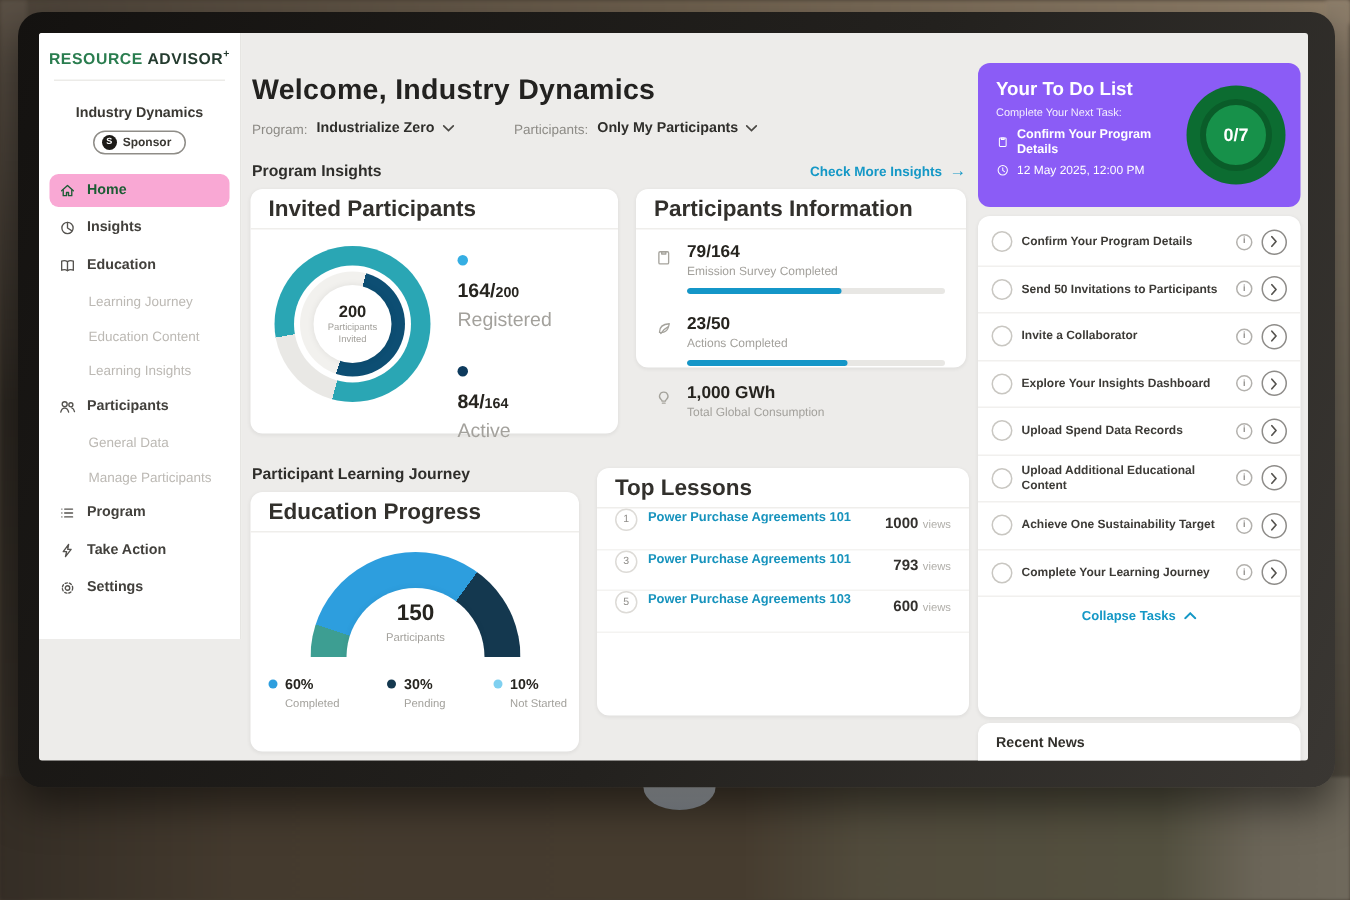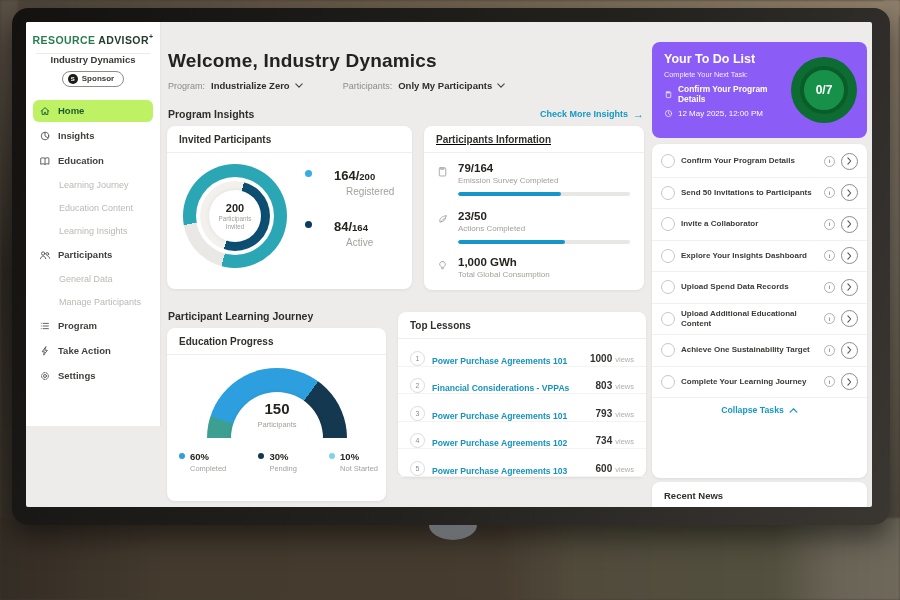--- a/index.html
+++ b/index.html
@@ -15,65 +15,65 @@
     background:linear-gradient(180deg,#f2f3f4,#b9bec2 45%,#82888e);filter:blur(.5px);}
   
   .monitor{position:absolute;left:12px;top:8px;width:878px;height:517px;z-index:2;border-radius:16px;
     background:linear-gradient(115deg,#141210,#23211e 55%,#3a3733);box-shadow:0 12px 28px rgba(0,0,0,.5);}
   .screen{position:absolute;left:14px;top:14px;width:846px;height:485px;background:#edecea;border-radius:2px;overflow:hidden;}
   
   .sidebar{position:absolute;left:0;top:0;width:134px;height:404px;background:#fff;border-right:1px solid #e6e5e2;}
   .logo{padding:11px 0 7px;text-align:center;font-size:10.5px;font-weight:800;letter-spacing:.4px;}
   .lg1{color:#2a7d4f;} .lg2{color:#243b2f;} .logo sup{color:#243b2f;font-size:7px;}
   .sb-divider{height:1px;background:#ecebe8;margin:0 10px;}
-  .org{margin-top:0;text-align:center;font-size:9.5px;font-weight:700;color:#3a3833;}
+  .org{margin-top:16px;text-align:center;font-size:9.5px;font-weight:700;color:#3a3833;}
   .badge{margin:6px auto 10px;width:max-content;display:flex;align-items:center;gap:4px;border:1px solid #8f8d88;
     border-radius:10px;padding:2px 9px 2px 5px;font-size:8px;font-weight:700;color:#3a3833;background:#fff;}
   .badge-ico{width:10px;height:10px;border-radius:50%;background:#1d1b18;color:#fff;display:flex;align-items:center;justify-content:center;font-size:6px;font-weight:700;}
   .badge-ico::before{content:"S";}
   nav{display:flex;flex-direction:column;gap:1px;padding:2px 0;}
   .nav-item{display:flex;align-items:center;gap:7px;height:22px;margin:1px 7px;padding-left:6px;border-radius:6px;
     font-size:9.5px;font-weight:700;color:#42403c;cursor:pointer;}
   .nav-item svg{width:12px;height:12px;stroke:#55534f;fill:none;stroke-width:1.2;stroke-linecap:round;stroke-linejoin:round;flex:0 0 auto;}
-  .nav-item.active{background:#bef264;color:#1c5c34;}
+  .nav-item.active{background:#f9a8d4;color:#1c5c34;}
   .nav-item.active svg{stroke:#1c5c34;}
   .nav-sub{height:20px;margin:1px 7px;padding-left:26px;display:flex;align-items:center;border-radius:6px;
     font-size:9px;font-weight:500;color:#bcb9b4;cursor:pointer;}
   
   .page-title{position:absolute;left:142px;top:28px;font-size:19px;font-weight:800;color:#232220;letter-spacing:.2px;}
   .filters{position:absolute;left:142px;top:58px;display:flex;align-items:center;gap:6px;}
   .f-label{font-size:9px;color:#8d8b86;}
   .f-value{display:flex;align-items:center;gap:5px;border:none;background:none;padding:0;font-size:9.5px;font-weight:800;color:#2f2e2b;cursor:pointer;font-family:inherit;}
   .f-gap{width:28px;}
   .chev{width:8px;height:5px;stroke:#4a4844;fill:none;stroke-width:1.4;stroke-linecap:round;}
   .sec-row{position:absolute;display:flex;align-items:flex-end;justify-content:space-between;left:142px;width:476px;}
   .sec-title{font-size:10.5px;font-weight:800;color:#2f2e2b;}
   .sec-link{font-size:9px;font-weight:700;color:#1598c6;cursor:pointer;display:flex;align-items:center;gap:5px;}
   .sec-link .arr::after{content:"\2192";font-size:11px;}
   .card{position:absolute;background:#fff;border-radius:8px;box-shadow:0 1px 3px rgba(30,30,30,.07);}
   .card-h{height:26px;display:flex;align-items:center;padding:0 12px;border-bottom:1px solid #efeeeb;
-    font-size:10px;font-weight:800;color:#32302c;}
+    font-size:15px;font-weight:800;color:#32302c;}
   
   #card-invited{left:141px;top:104px;width:245px;height:163px;}
   .donut{position:absolute;left:16px;top:38px;width:104px;height:104px;}
   .d-outer{position:absolute;inset:0;border-radius:50%;}
   .d-gap{position:absolute;inset:13px;border-radius:50%;background:#fff;}
   .d-inner{position:absolute;inset:17px;border-radius:50%;}
   .d-hole{position:absolute;inset:26px;border-radius:50%;background:#fff;box-shadow:0 0 5px rgba(0,0,0,.08);
     display:flex;flex-direction:column;align-items:center;justify-content:center;text-align:center;}
   .d-val{font-size:11px;font-weight:800;color:#26241f;}
   .d-lab{font-size:6.3px;color:#a3a19c;line-height:1.25;margin-top:1px;width:44px;}
   .d-legend{position:absolute;left:138px;top:40px;display:flex;flex-direction:column;gap:20px;}
-  .leg-entry{display:flex;gap:22px;}
+  .leg-entry{display:flex;gap:8px;flex-direction:column;}
   .leg-dot{width:7px;height:7px;border-radius:50%;margin-top:4px;flex:0 0 auto;}
   .leg-num{font-size:13px;font-weight:800;color:#26241f;line-height:1;}
   .leg-den{font-size:9.5px;}
-  .leg-lab{font-size:10px;color:#a3a19c;margin-top:2px;margin-left:12px;}
-  
-  #card-info{left:398px;top:104px;width:220px;height:164px;text-decoration:underline;}
+  .leg-lab{font-size:13px;color:#a3a19c;margin-top:2px;}
+  
+  #card-info{left:398px;top:104px;width:220px;height:119px;}
   .stat{position:absolute;left:12px;right:0;display:flex;gap:9px;}
   .stat svg{width:13px;height:13px;stroke:#a5a39c;fill:none;stroke-width:1.1;stroke-linecap:round;stroke-linejoin:round;margin-top:3px;flex:0 0 auto;}
   .stat-val{font-size:11.5px;font-weight:800;color:#26241f;line-height:1.1;}
   .stat-lab{font-size:8px;color:#a3a19c;margin-top:1px;}
   .pbar{position:absolute;left:34px;right:14px;height:4px;border-radius:2px;background:#e8e7e4;overflow:hidden;}
   .pfill{height:100%;border-radius:2px;}
   
   #card-edu{left:141px;top:306px;width:219px;height:173px;}
   .gauge-wrap{position:absolute;left:40px;top:40px;width:140px;height:70px;overflow:hidden;}
   .gauge{width:140px;height:140px;border-radius:50%;}
@@ -81,21 +81,21 @@
     display:flex;flex-direction:column;align-items:center;padding-top:9px;box-sizing:border-box;box-shadow:0 0 5px rgba(0,0,0,.06);}
   .g-val{font-size:15px;font-weight:800;color:#26241f;line-height:1.1;}
   .g-lab{font-size:7.5px;color:#a3a19c;margin-top:2px;}
   .g-legend{position:absolute;left:12px;right:8px;top:124px;display:flex;justify-content:space-between;}
   .g-leg-item{display:flex;gap:5px;}
   .g-leg-pct{font-size:9.5px;font-weight:800;color:#26241f;line-height:1;}
   .g-leg-lab{font-size:7.5px;color:#a3a19c;margin-top:2px;}
   .g-dot{width:6px;height:6px;border-radius:50%;margin-top:1px;flex:0 0 auto;}
   
   #card-lessons{left:372px;top:290px;width:248px;height:165px;}
-  .lesson{display:flex;align-items:flex-end;gap:7px;height:26.5px;padding:0 12px;border-bottom:1px solid #f4f3f1;}
+  .lesson{display:flex;align-items:flex-start;gap:7px;height:26.5px;padding:0 12px;border-bottom:1px solid #f4f3f1;}
   .l-badge{width:13px;height:13px;border:1px solid #dddbd7;border-radius:50%;font-size:7px;color:#8e8c88;
     display:flex;align-items:center;justify-content:center;flex:0 0 auto;}
   .l-title{flex:1;font-size:8.6px;font-weight:600;color:#1793bd;cursor:pointer;white-space:nowrap;overflow:hidden;}
   .l-views{font-size:10px;font-weight:800;color:#33312e;}
   .l-vlab{font-size:7.5px;color:#b0aea9;margin-left:3px;}
   
   #card-todo{left:626px;top:20px;width:215px;height:96px;border-radius:8px;position:absolute;}
   .todo-left{position:absolute;left:12px;top:10px;width:128px;color:#fff;}
   .todo-title{font-size:12.5px;font-weight:800;}
   .todo-sub{font-size:7.3px;opacity:.9;margin-top:4px;}
@@ -357,33 +357,23 @@
   </div>
 
   <div class="card" id="card-lessons">
     <div class="card-h">Top Lessons</div>
     <div class="lesson">
       <span class="l-badge">1</span>
       <span class="l-title">Power Purchase Agreements 101</span>
       <span><span class="l-views">1000</span><span class="l-vlab">views</span></span>
     </div>
     <div class="lesson">
-      <span class="l-badge">2</span>
-      <span class="l-title">Financial Considerations - VPPAs</span>
-      <span><span class="l-views">803</span><span class="l-vlab">views</span></span>
-    </div>
-    <div class="lesson">
       <span class="l-badge">3</span>
       <span class="l-title">Power Purchase Agreements 101</span>
       <span><span class="l-views">793</span><span class="l-vlab">views</span></span>
-    </div>
-    <div class="lesson">
-      <span class="l-badge">4</span>
-      <span class="l-title">Power Purchase Agreements 102</span>
-      <span><span class="l-views">734</span><span class="l-vlab">views</span></span>
     </div>
     <div class="lesson">
       <span class="l-badge">5</span>
       <span class="l-title">Power Purchase Agreements 103</span>
       <span><span class="l-views">600</span><span class="l-vlab">views</span></span>
     </div>
   </div>
 
   <div id="card-todo" style="background: #8b5cf6;">
     <div class="todo-left">

